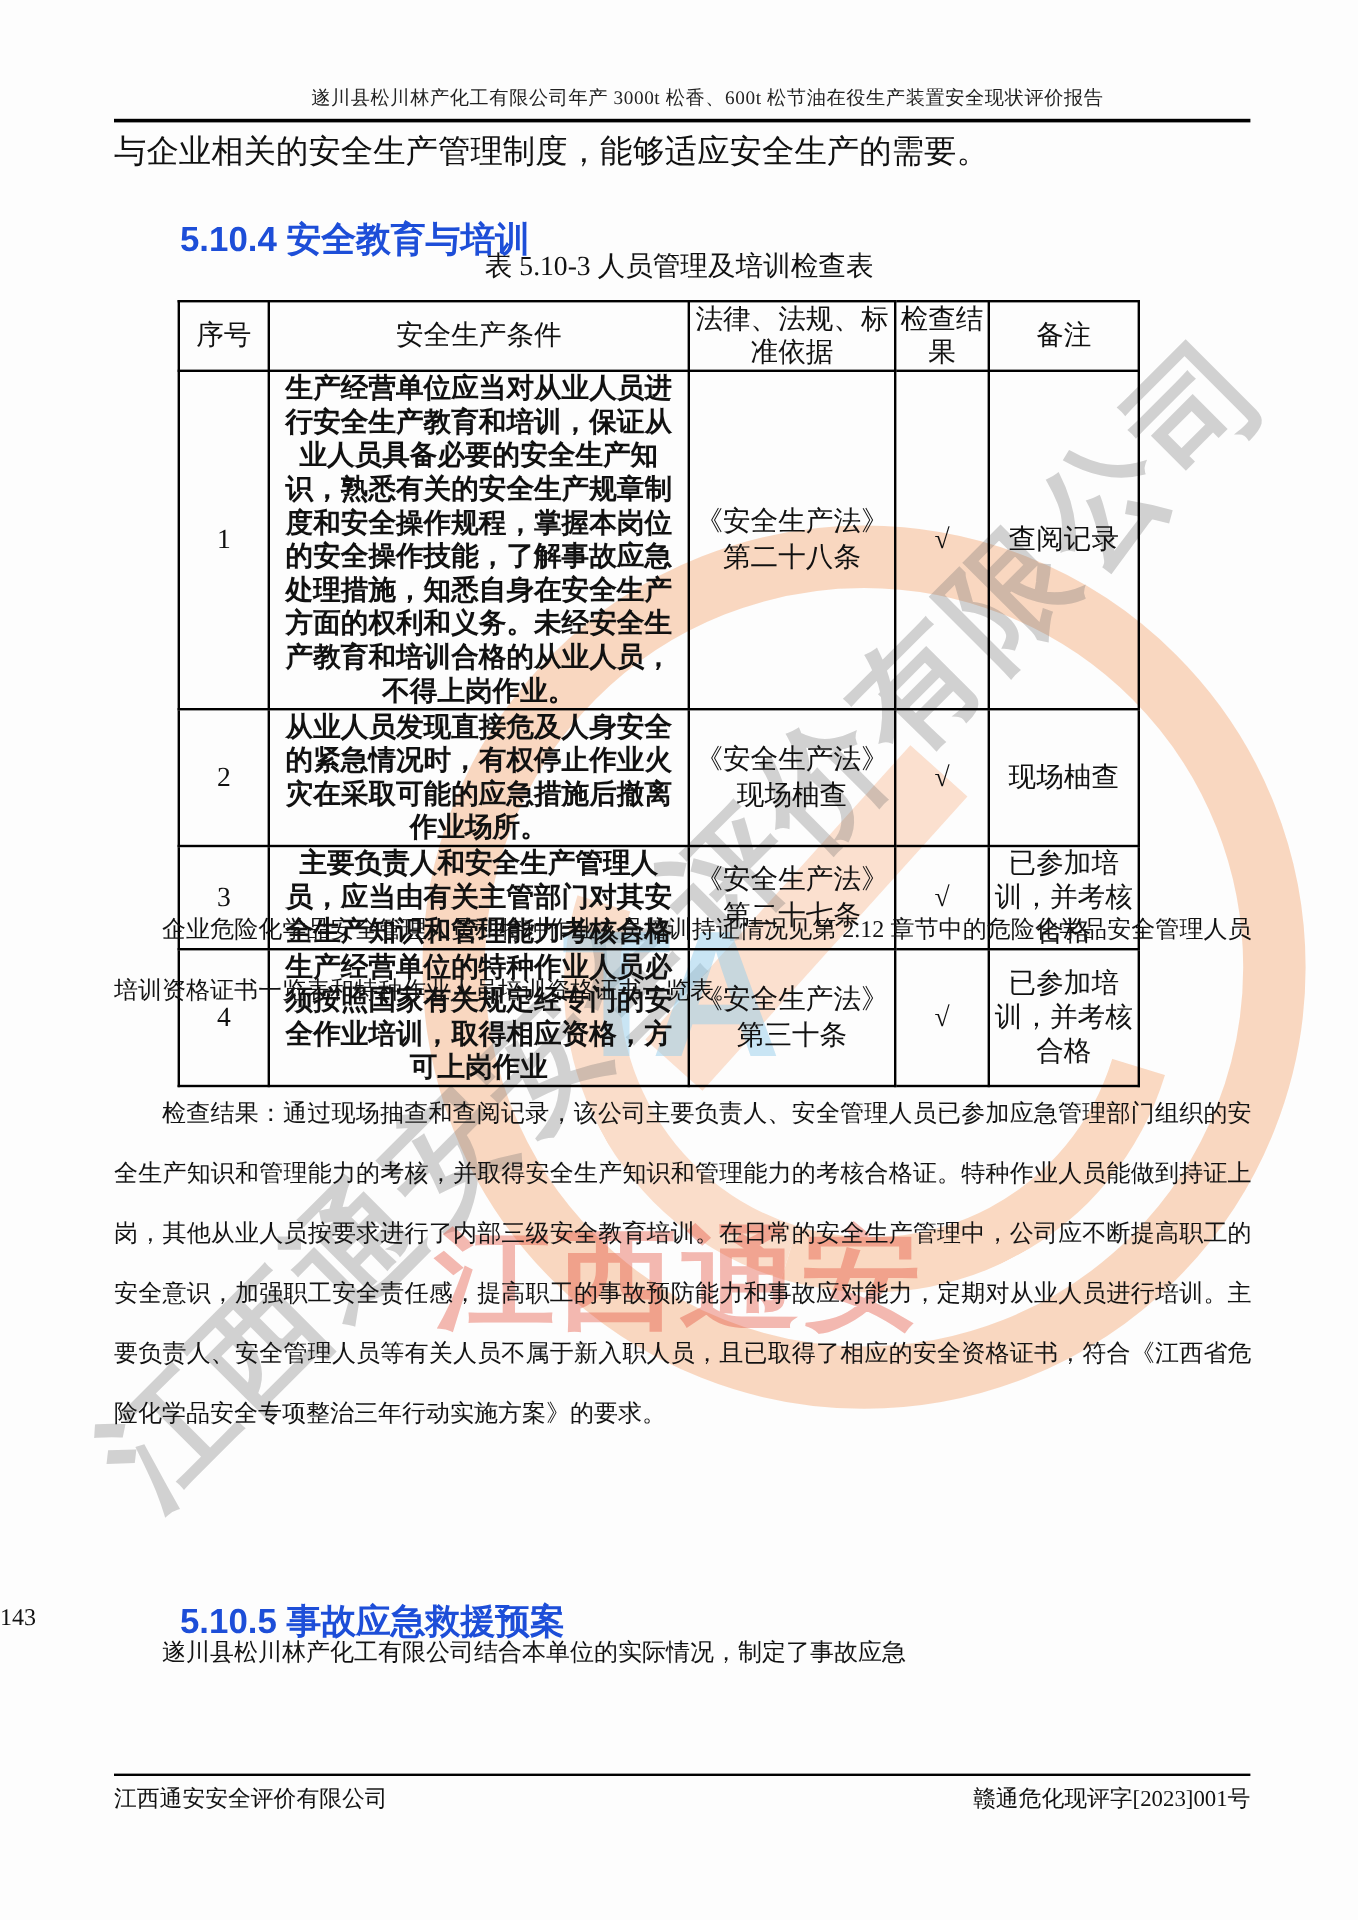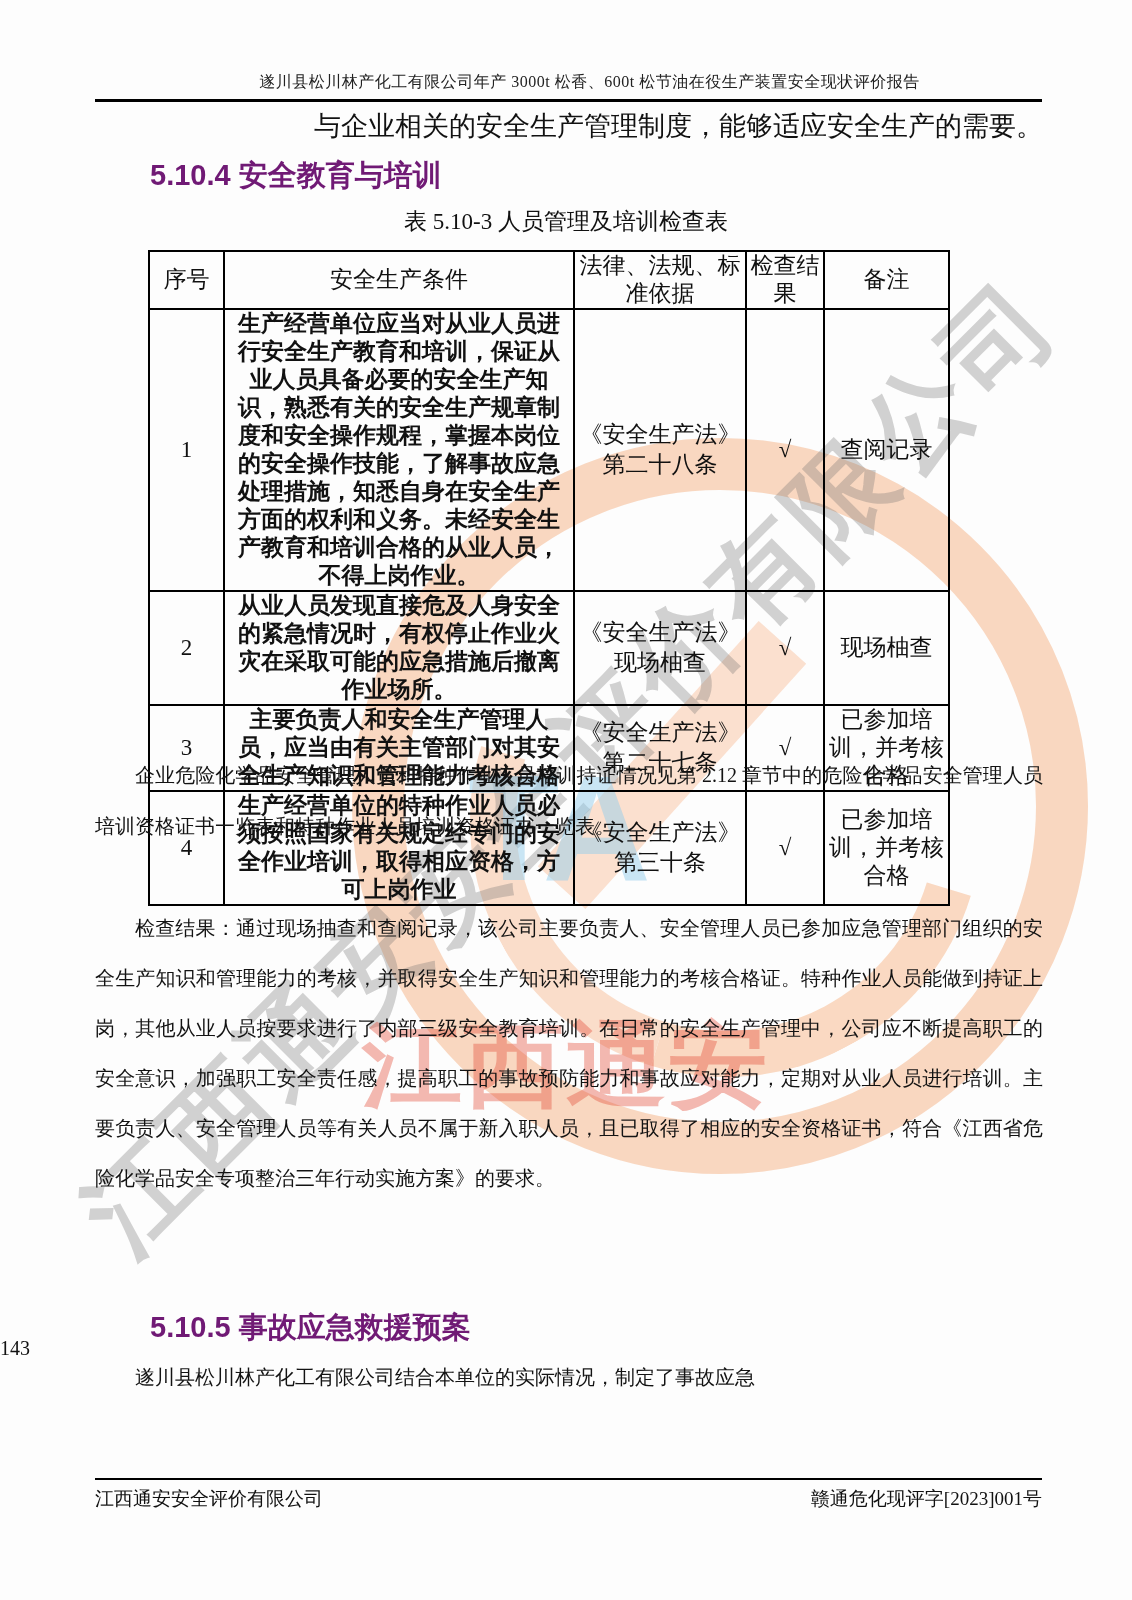--- a/index.html
+++ b/index.html
@@ -48,26 +48,26 @@
     color:rgba(228,80,60,.40);transform:scaleY(.92);white-space:nowrap;
   }
 
   
   .hdr-title{
     position:absolute;top:72px;left:0;right:0;text-align:center;
     font-size:16px;letter-spacing:.5px;color:#222;margin-left:47px;
   }
   .hdr-rule{position:absolute;top:99px;left:95px;right:90px;border-top:3px solid #000;}
 
-  .intro{position:absolute;top:108px;left:95px;width:948px;font-size:27px;text-align:right;}
+  .intro{position:absolute;top:108px;left:95px;width:948px;font-size:27px;}
 
   .h-sec{
     position:absolute;left:150px;
     font-family:"Liberation Sans","DejaVu Sans",sans-serif;
-    font-weight:bold;font-size:29px;color:#701a75;
+    font-weight:bold;font-size:29px;color:#1d4ed8;margin-top:24px;
   }
   #h5104{top:156px;}
   #h5105{top:1308px;}
 
   .tbl-caption{position:absolute;top:206px;left:0;right:0;text-align:center;font-size:23px;}
 
   table.check{
     position:absolute;top:250px;left:148px;border-collapse:collapse;
     table-layout:fixed;width:800px;background:transparent;
   }

